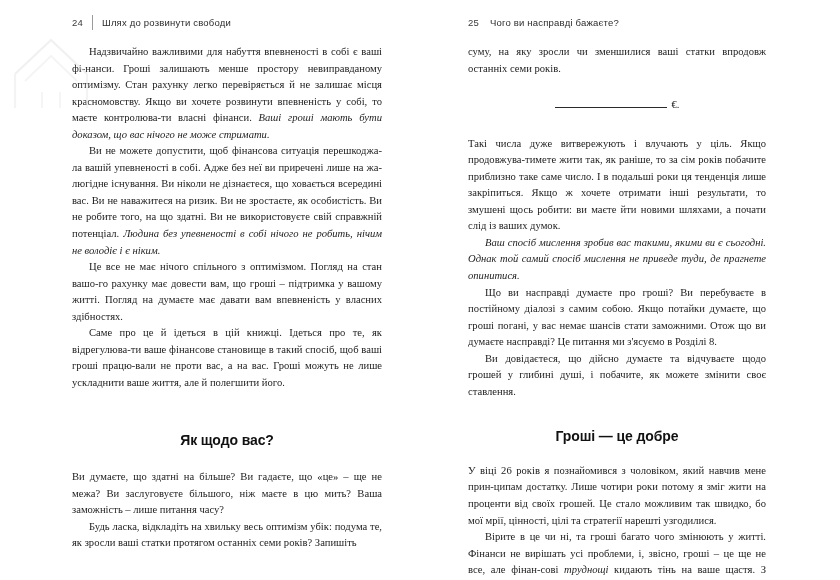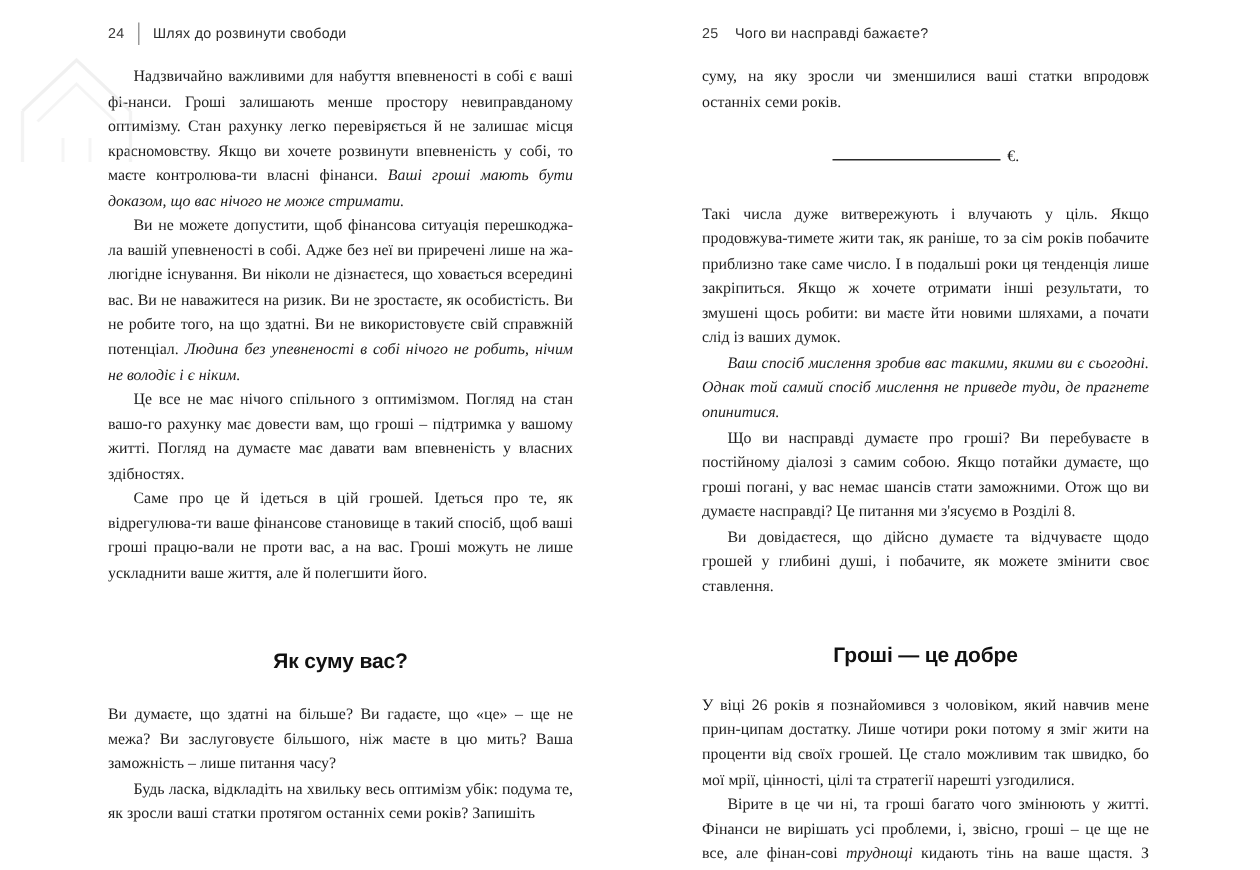--- a/index.html
+++ b/index.html
@@ -149,24 +149,24 @@
       <p>
         <span>Надзвичайно важливими для набуття впевненості в собі є ваші фі-нанси. Гроші залишають менше простору невиправданому оптимізму. Стан рахунку легко перевіряється й не залишає місця красномовству. Якщо ви хочете розвинути впевненість у собі, то маєте контролюва-ти власні фінанси. </span><i>Ваші гроші мають бути доказом, що вас нічого не може стримати.</i>
       </p>
       <p>
         <span>Ви не можете допустити, щоб фінансова ситуація перешкоджа-ла вашій упевненості в собі. Адже без неї ви приречені лише на жа-люгідне існування. Ви ніколи не дізнаєтеся, що ховається всередині вас. Ви не наважитеся на ризик. Ви не зростаєте, як особистість. Ви не робите того, на що здатні. Ви не використовуєте свій справжній потенціал. </span><i>Людина без упевненості в собі нічого не робить, нічим не володіє і є ніким.</i>
       </p>
       <p>
         <span>Це все не має нічого спільного з оптимізмом. Погляд на стан вашо-го рахунку має довести вам, що гроші – підтримка у вашому житті. Погляд на думаєте має давати вам впевненість у власних здібностях.</span>
       </p>
       <p>
-        <span>Саме про це й ідеться в цій грошей. Ідеться про те, як відрегулюва-ти ваше фінансове становище в такий спосіб, щоб ваші гроші працю-вали не проти вас, а на вас. Гроші можуть не лише ускладнити ваше життя, але й полегшити його.</span>
-      </p>
-
-      <div class="section-head head-left">Як суму вас?</div>
+        <span>Саме про це й ідеться в цій книжці. Ідеться про те, як відрегулюва-ти ваше фінансове становище в такий спосіб, щоб ваші гроші працю-вали не проти вас, а на вас. Гроші можуть не лише ускладнити ваше життя, але й полегшити його.</span>
+      </p>
+
+      <div class="section-head head-left">Як щодо вас?</div>
 
       <p class="noindent">
         <span>Ви думаєте, що здатні на більше? Ви гадаєте, що «це» – ще не межа? Ви заслуговуєте більшого, ніж маєте в цю мить? Ваша заможність – лише питання часу?</span>
       </p>
       <p>
         <span>Будь ласка, відкладіть на хвильку весь оптимізм убік: подума те, як зросли ваші статки протягом останніх семи років? Запишіть</span>
       </p>
     </div>
   </div>
 

